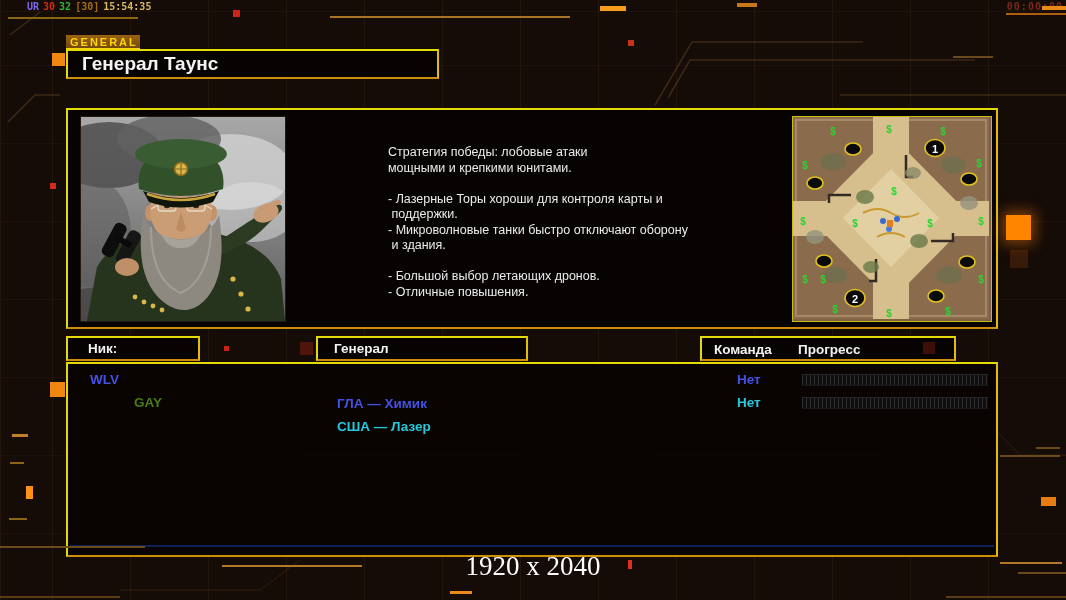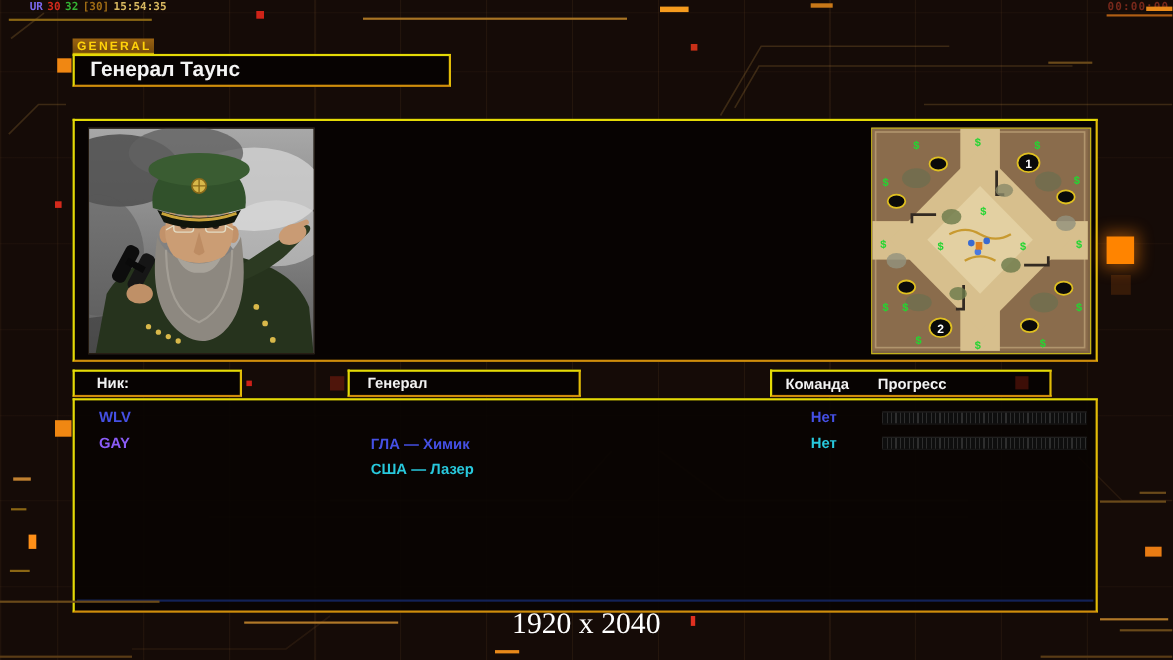--- a/index.html
+++ b/index.html
@@ -36,32 +36,32 @@
     box-sizing:border-box;position:absolute;
   }
 
   .general-tab{
     position:absolute;left:66px;top:35px;width:74px;height:14px;
     background:linear-gradient(#9a6312,#744a0b);
     color:#ffd20a;font-size:11px;font-weight:bold;letter-spacing:2px;
     line-height:14px;padding-left:4px;box-sizing:border-box;
     border-bottom:1px solid #ffd20a;
   }
-  .title-box{left:66px;top:49px;width:344px;height:30px;}
+  .title-box{left:66px;top:49px;width:373px;height:30px;}
   .title-box .t{color:#f4f4f4;font-size:19px;font-weight:bold;line-height:26px;padding-left:14px;}
 
   .main-panel{left:66px;top:108px;width:932px;height:221px;}
   .portrait{position:absolute;left:12px;top:6px;width:204px;height:204px;border:1px solid #241a10;background:#444;}
   .bio{position:absolute;left:320px;top:35px;width:340px;color:#ececec;
        font-size:12.5px;line-height:15.5px;white-space:pre-line;}
   .minimap{position:absolute;left:724px;top:6px;width:198px;height:204px;border:1px solid #caba18;background:#7e6343;}
 
   .hdr-box{height:25px;top:336px;}
   .hdr-box .t{color:#f2f2f2;font-size:13.5px;font-weight:bold;line-height:21px;}
-  .hdr-nick{left:66px;width:154px;}
+  .hdr-nick{left:66px;width:134px;}
   .hdr-nick .t{padding-left:20px;}
   .hdr-general{left:316px;width:212px;}
   .hdr-general .t{padding-left:16px;}
   .hdr-team{left:700px;width:256px;}
   .hdr-team .t1{position:absolute;left:12px;top:1px;}
   .hdr-team .t2{position:absolute;left:96px;top:1px;}
 
   .list-panel{left:66px;top:362px;width:932px;height:195px;background:rgba(9,4,2,0.92);}
   .rows{position:absolute;left:0;top:5px;width:100%;}
   .player-row{position:relative;height:23px;font-size:13.5px;font-weight:bold;}
@@ -172,20 +172,30 @@
           <circle cx="63" cy="185" r="2.4"></circle>
         <circle cx="72" cy="189" r="2.4"></circle>
           <circle cx="81" cy="193" r="2.4"></circle>
         <circle cx="152" cy="162" r="2.6"></circle>
           <circle cx="160" cy="177" r="2.6"></circle>
           <circle cx="167" cy="192" r="2.6"></circle>
       </g>
     </svg>
   </div>
 
+  <div class="bio">Стратегия победы: лобовые атаки
+мощными и крепкими юнитами.
+
+- Лазерные Торы хороши для контроля карты и
+&nbsp;поддержки.
+- Микроволновые танки быстро отключают оборону
+&nbsp;и здания.
+
+- Большой выбор летающих дронов.
+- Отличные повышения.</div>
 
   <div class="minimap">
     <svg width="196" height="202" viewBox="0 0 196 202">
       <rect width="196" height="202" fill="#8a6c4c"></rect>
       <rect x="3" y="3" width="190" height="196" fill="none" stroke="rgba(225,200,150,0.45)" stroke-width="1.5"></rect>
 
       <rect x="80" y="0" width="36" height="46" fill="#d7bf8d"></rect>
       <rect x="80" y="156" width="36" height="46" fill="#d7bf8d"></rect>
       <rect x="0" y="84" width="44" height="35" fill="#d7bf8d"></rect>
       <rect x="152" y="84" width="44" height="35" fill="#d7bf8d"></rect>
@@ -273,21 +283,21 @@
 <div class="ybox list-panel">
   <div class="rows" id="player-rows">
   <div class="player-row">
     <span class="p-nick" style="color: rgb(69, 80, 228);">WLV</span>
     <span class="p-general" style="color: rgb(69, 80, 228);">ГЛА — Химик</span>
     <span class="p-team" style="color: rgb(69, 80, 228);">Нет</span>
     <span class="p-bar"><span class="fill" style="width: 0px;"></span></span>
   </div>
 
   <div class="player-row">
-    <span class="p-nick" style="color: #8b5cf6;">GAY</span>
+    <span class="p-nick" style="color: #4d7c0f; margin-left: 44px;">GAY</span>
     <span class="p-general" style="color: rgb(40, 200, 220);">США — Лазер</span>
     <span class="p-team" style="color: rgb(40, 200, 220);">Нет</span>
     <span class="p-bar"><span class="fill" style="width: 0px;"></span></span>
   </div>
 </div>
   <div class="blue-line"></div>
 </div>
 
 <div class="resolution">1920 x 2040</div>
 

